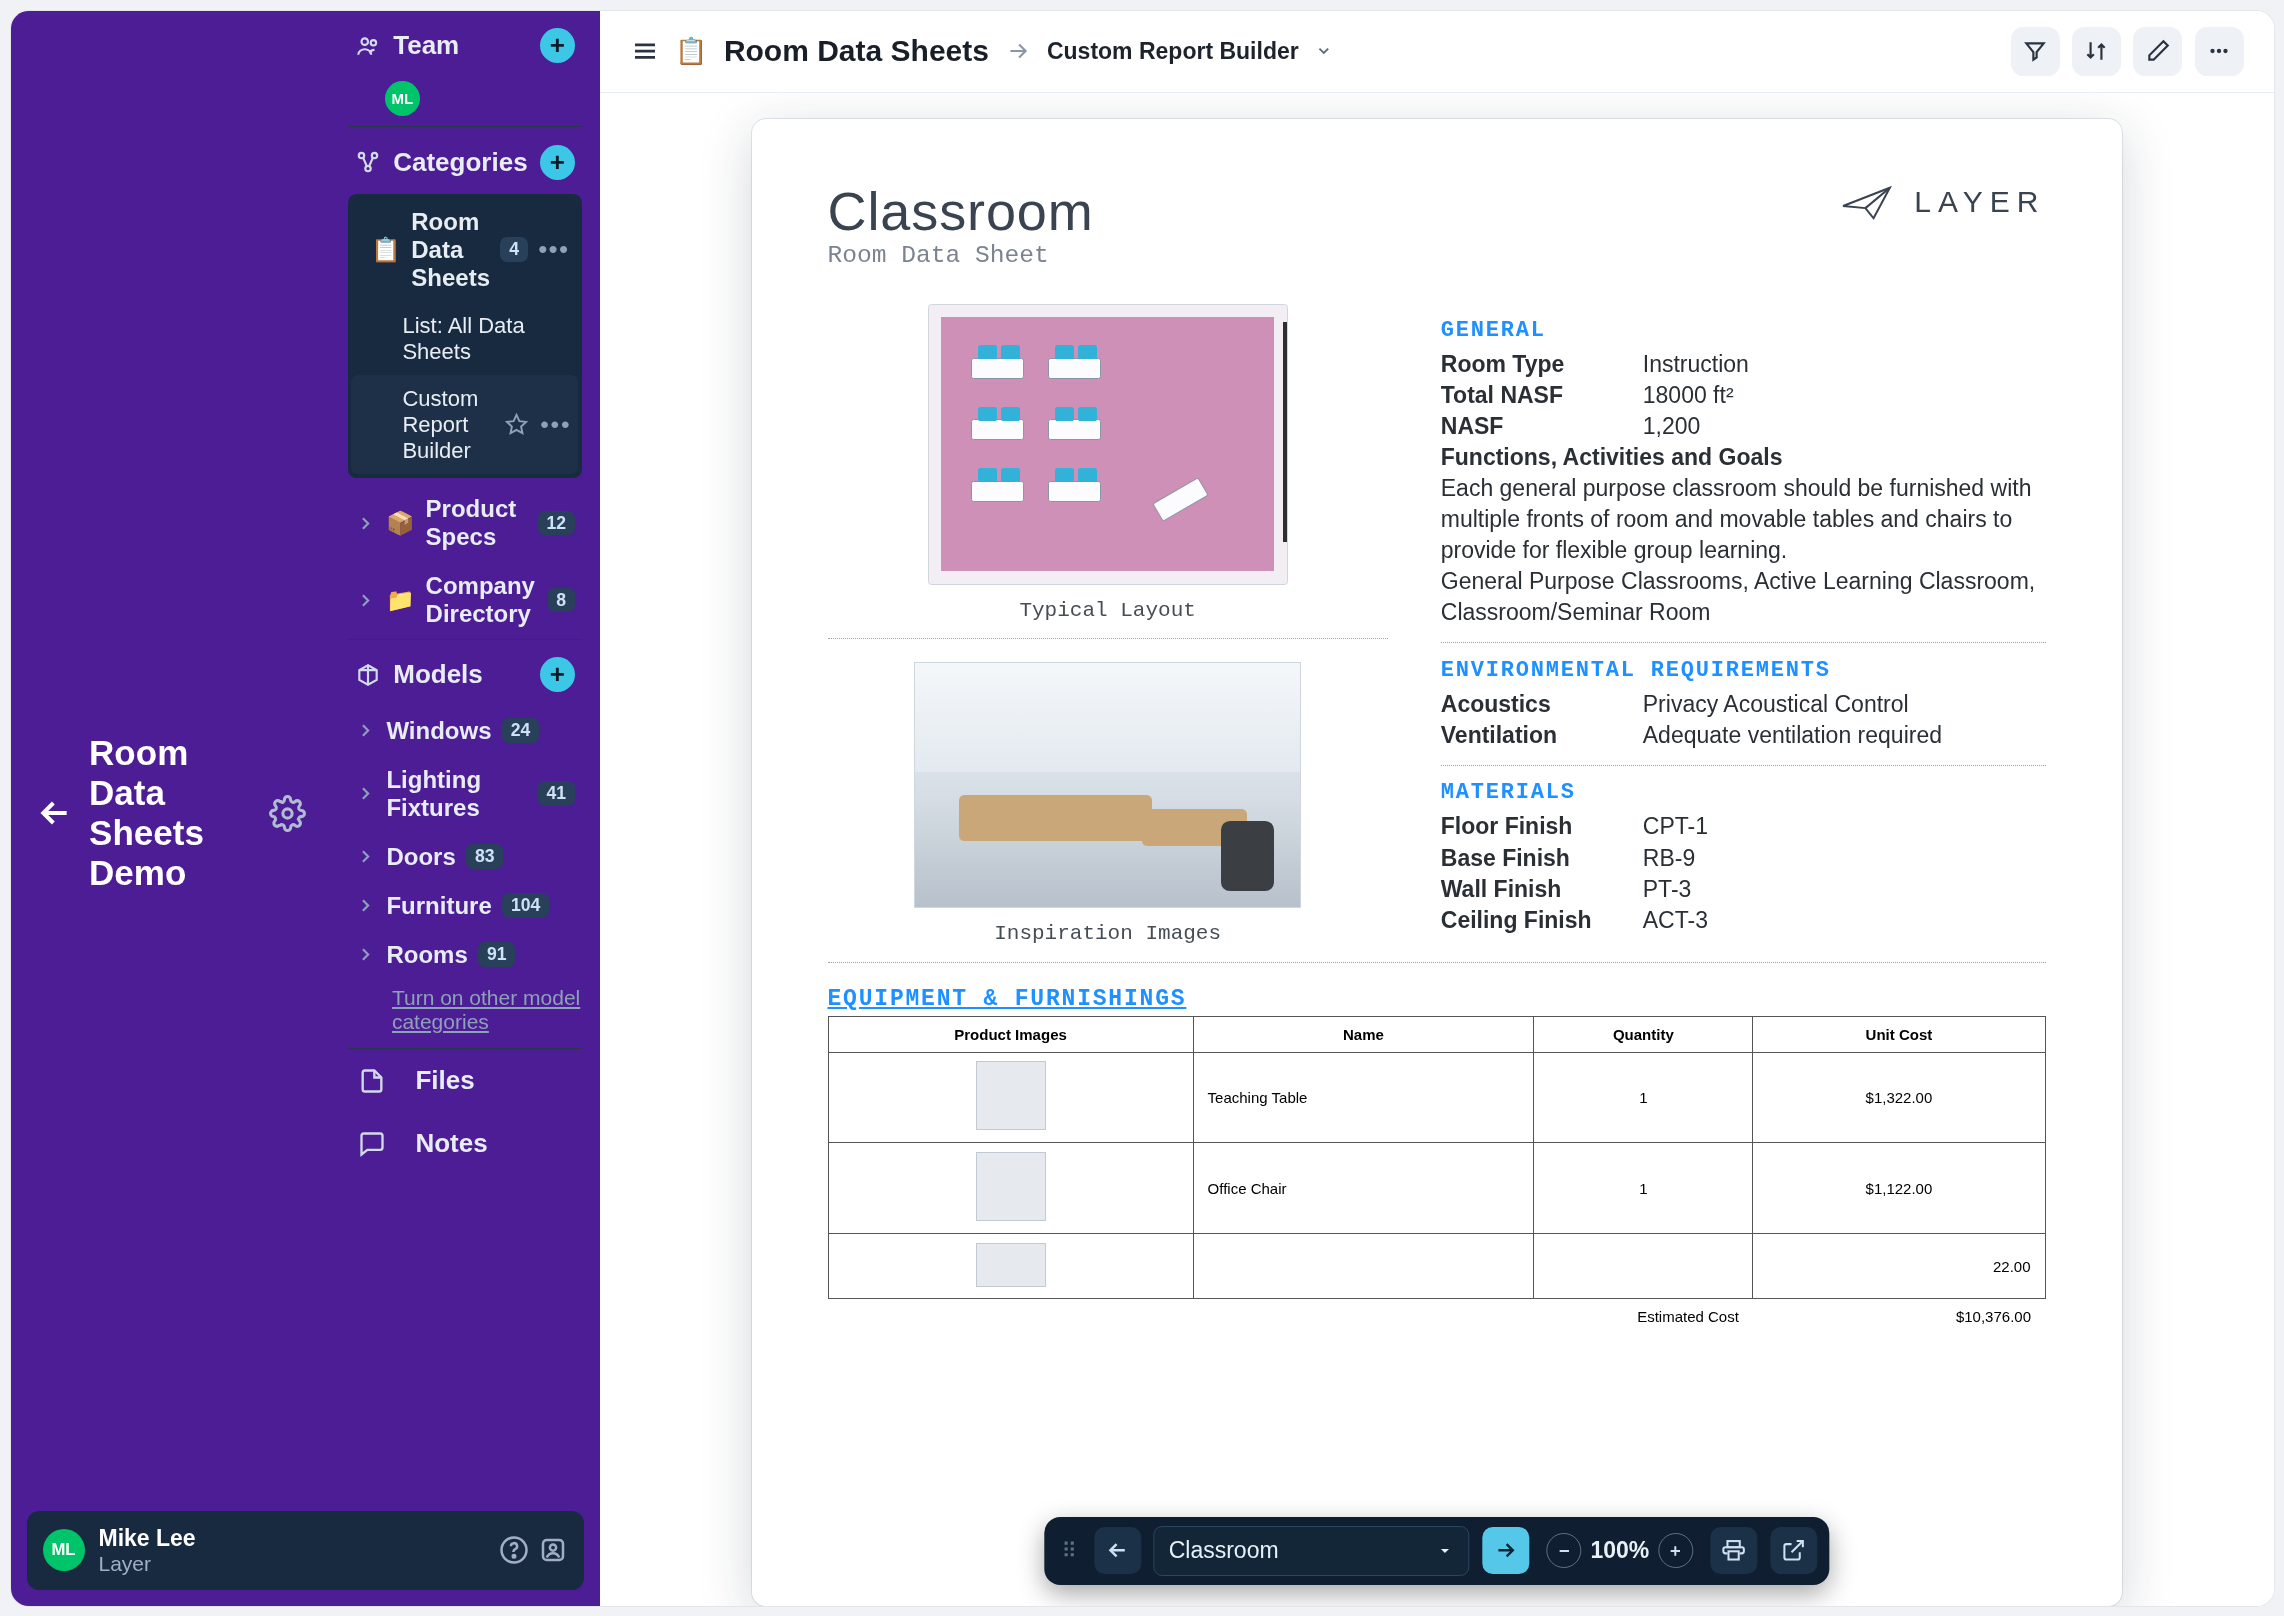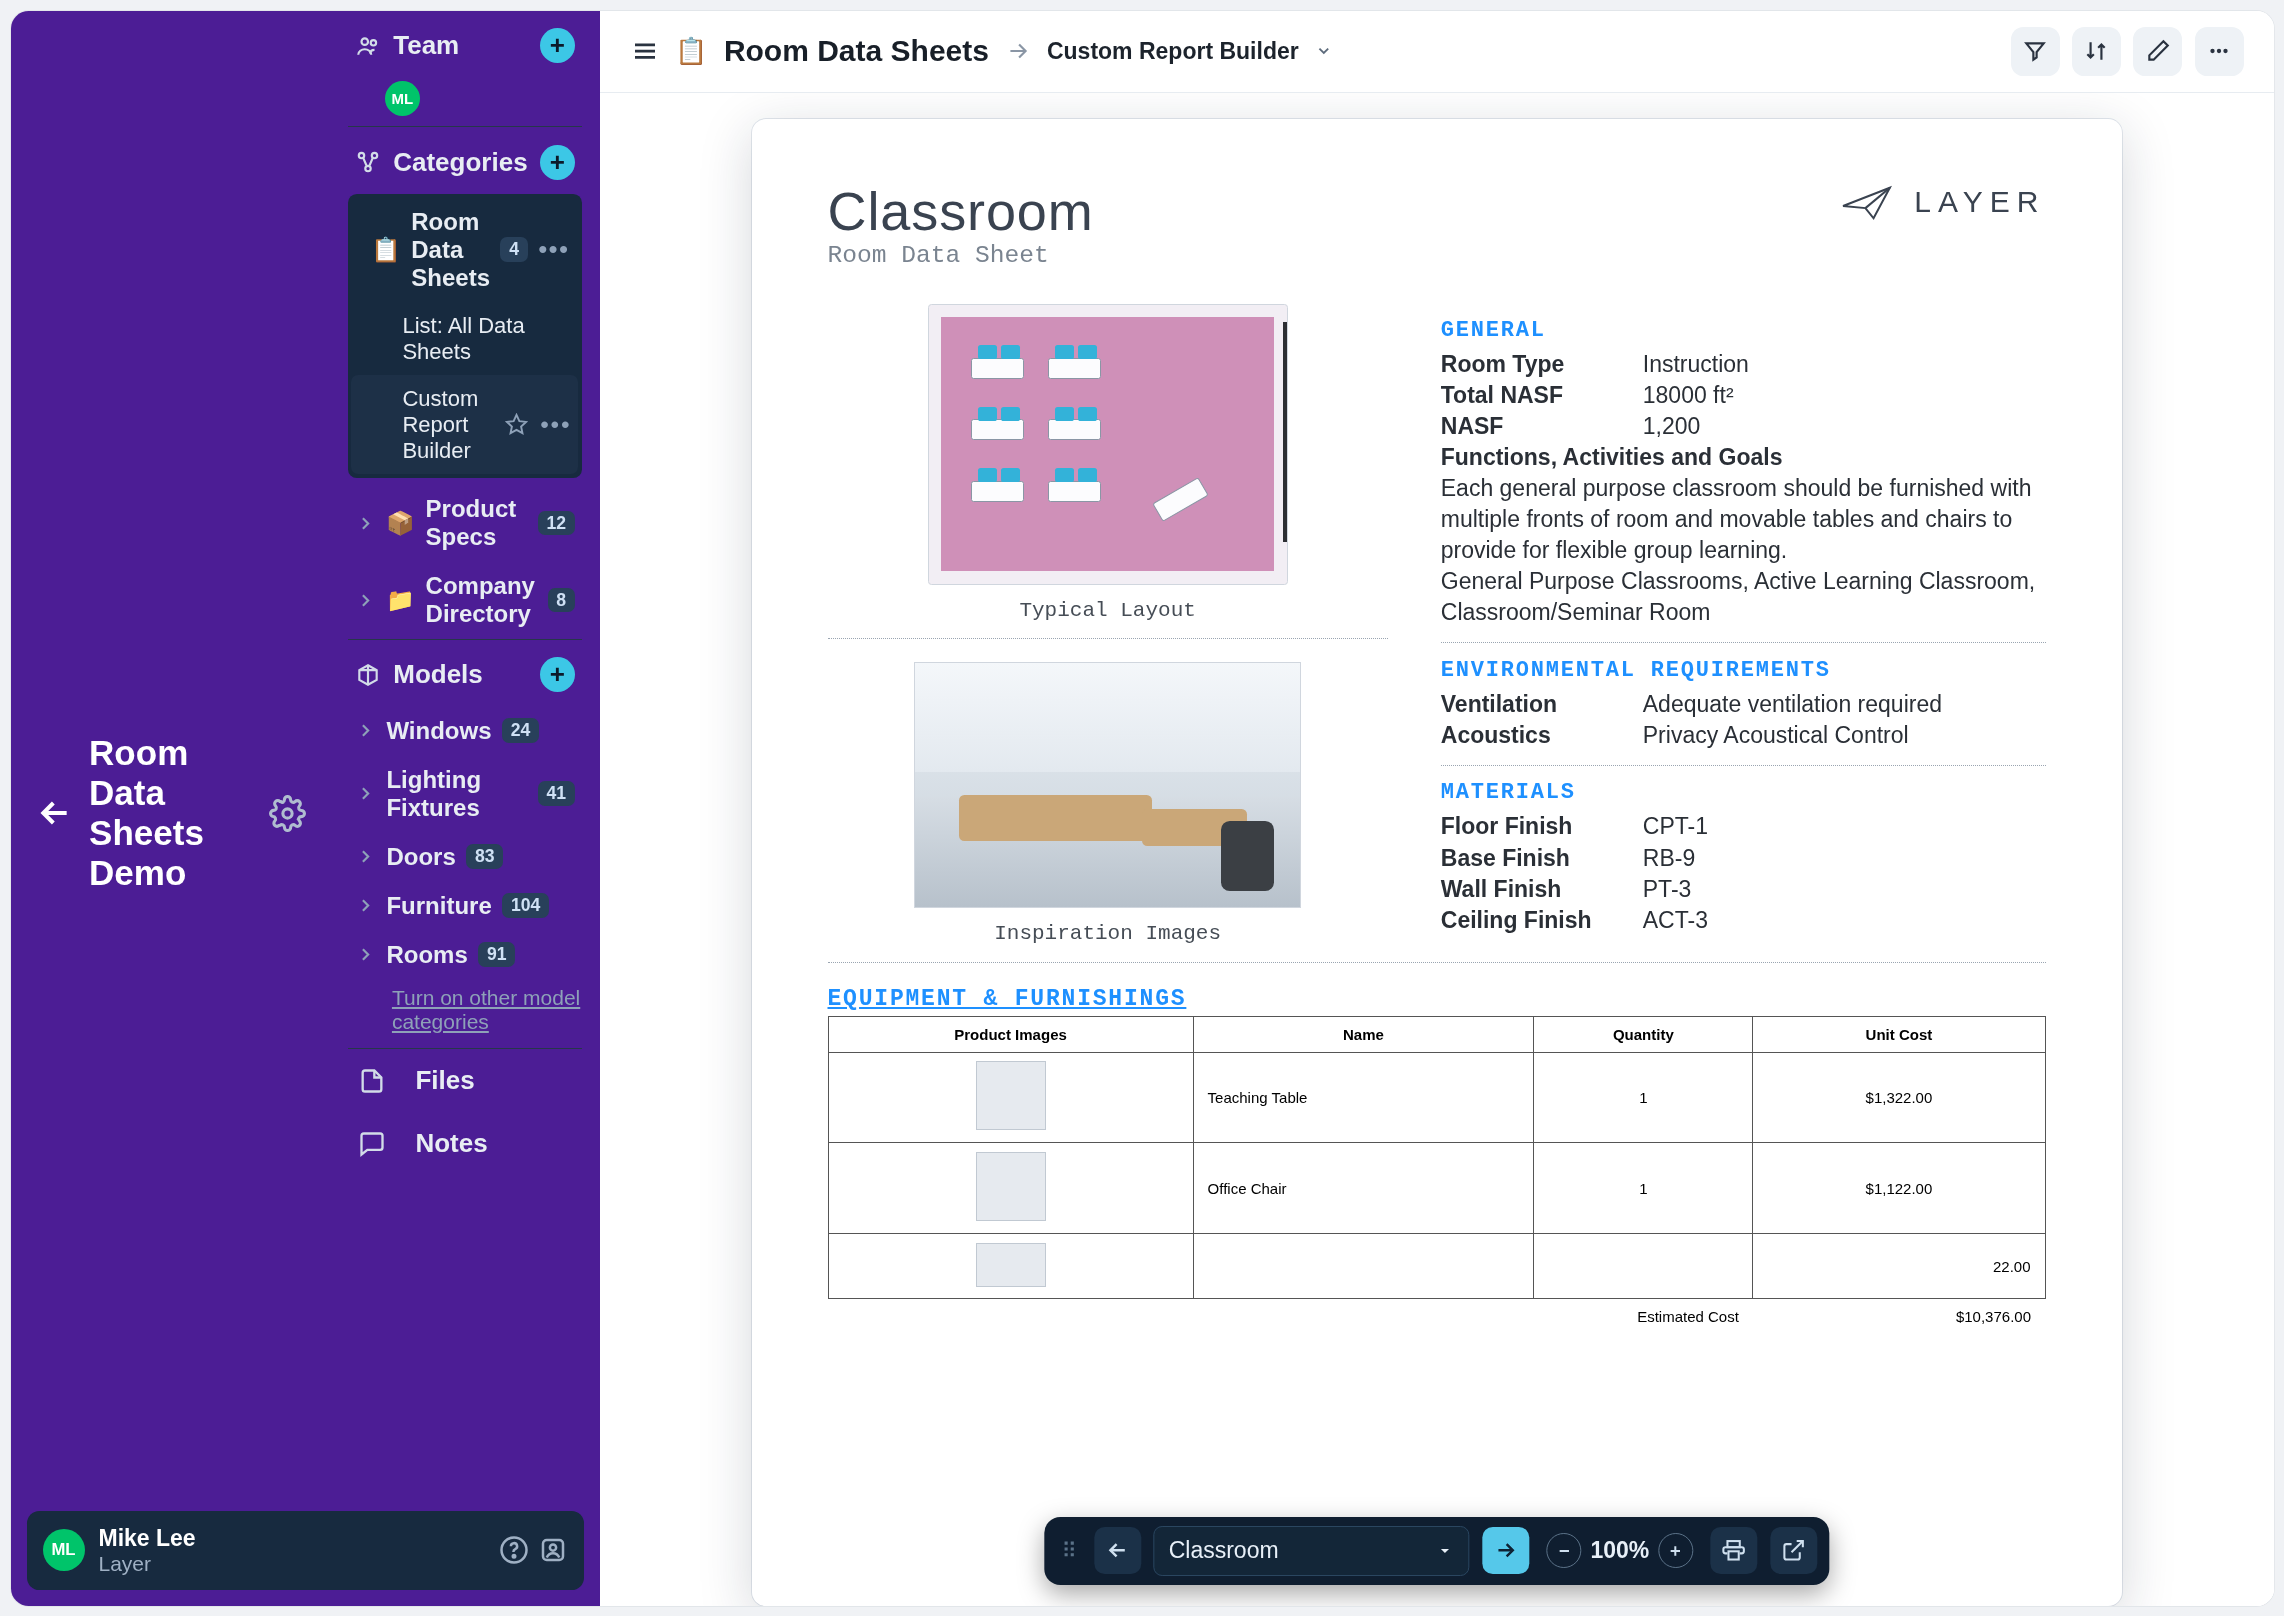--- a/index.html
+++ b/index.html
@@ -479,26 +479,26 @@
                 <div class="k">NASF</div>
                 <div class="v">1,200</div>
               </div>
             <div class="body-strong">Functions, Activities and Goals</div>
             <div>Each general purpose classroom should be furnished with multiple fronts of room and movable tables and chairs to provide for flexible group learning.</div>
             <div>General Purpose Classrooms, Active Learning Classroom, Classroom/Seminar Room</div>
             <div class="sec-rule"></div>
 
             <div class="sec-label">ENVIRONMENTAL REQUIREMENTS</div>
             <div class="kv">
+                <div class="k">Acoustics</div>
+                <div class="v">Privacy Acoustical Control</div>
+              </div>
+            <div class="kv">
                 <div class="k">Ventilation</div>
                 <div class="v">Adequate ventilation required</div>
-              </div>
-            <div class="kv">
-                <div class="k">Acoustics</div>
-                <div class="v">Privacy Acoustical Control</div>
               </div>
             <div class="sec-rule"></div>
 
             <div class="sec-label">MATERIALS</div>
             <div class="kv">
                 <div class="k">Floor Finish</div>
                 <div class="v">CPT-1</div>
               </div>
             <div class="kv">
                 <div class="k">Base Finish</div>

